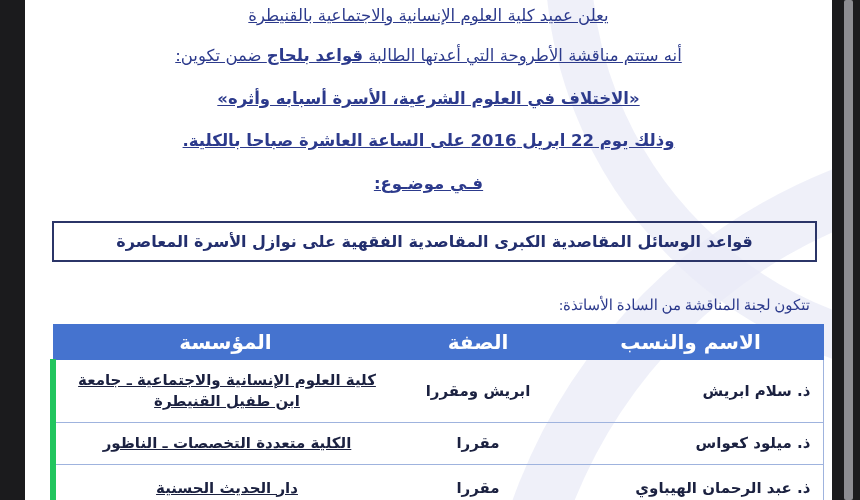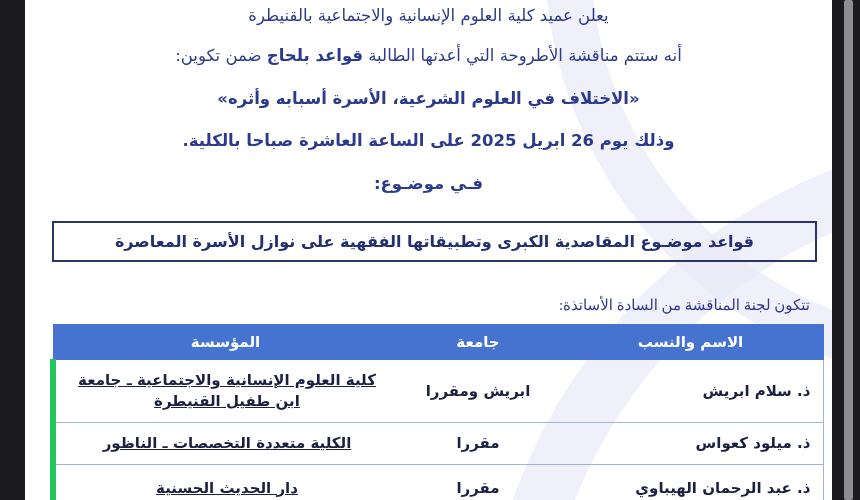--- a/index.html
+++ b/index.html
@@ -44,20 +44,21 @@
     position:absolute;inset:0;
     direction:rtl;
     color:#2c3a8c;
   }
   .line{
     position:absolute;left:0;width:100%;
     text-align:center;
     font-size:16.5px;
     line-height:24px;
     color:#2c3a8c;
+    text-decoration:underline;
   }
   .bold{font-weight:bold;}
   .l1{top:4px;}
   .l2{top:44px;}
   .l3{top:87px;font-weight:bold;}
   .l4{top:129px;font-weight:bold;}
   .l5{top:172px;font-weight:bold;letter-spacing:.5px;}
 
   .thesis-box{
     position:absolute;
@@ -88,21 +89,21 @@
     color:#1b2140;
   }
   table.committee col.c-name{width:265px;}
   table.committee col.c-role{width:160px;}
   table.committee col.c-inst{width:345px;}
   table.committee thead th{
     background:#4573cf;
     color:#ffffff;
     font-weight:bold;
     height:32px;
-    font-size:15px;
+    font-size:20px;
     border:1px solid #4573cf;
   }
   table.committee td{
     border-top:1px solid #9fb3de;
     border-bottom:1px solid #9fb3de;
     font-weight:bold;
     padding:6px 8px;
     text-align:center;
     line-height:21px;
   }
@@ -122,40 +123,40 @@
     <div class="swoosh swoosh-2"></div>
 
     <div class="doc">
 
       <div class="line l1">يعلن عميد كلية العلوم الإنسانية والاجتماعية بالقنيطرة</div>
 
       <div class="line l2"><span>أنه ستتم مناقشة الأطروحة التي أعدتها الطالبة </span><span class="bold">قواعد بلحاج</span><span> ضمن تكوين:</span></div>
 
       <div class="line l3">«الاختلاف في العلوم الشرعية، الأسرة أسبابه وأثره»</div>
 
-      <div class="line l4">وذلك يوم 26 ابريل 2025 على الساعة العاشرة صباحا بالكلية.</div>
+      <div class="line l4">وذلك يوم 22 ابريل 2016 على الساعة العاشرة صباحا بالكلية.</div>
 
       <div class="line l5">فـي موضـوع:</div>
 
       <div class="thesis-box">
-        <span>قواعد موضـوع المقاصدية الكبرى وتطبيقاتها الفقهية على نوازل الأسرة المعاصرة</span>
+        <span>قواعد الوسائل المقاصدية الكبرى المقاصدية الفقهية على نوازل الأسرة المعاصرة</span>
       </div>
 
       <div class="committee-intro">تتكون لجنة المناقشة من السادة الأساتذة:</div>
 
       <table class="committee">
         <colgroup>
           <col class="c-name">
             <col class="c-role">
             <col class="c-inst">
         </colgroup>
         <thead>
           <tr>
             <th>الاسم والنسب</th>
-            <th>جامعة</th>
+            <th>الصفة</th>
             <th>المؤسسة</th>
           </tr>
         </thead>
         <tbody>
           <tr class="r1">
             <td>ذ. سلام ابريش</td>
             <td>ابريش ومقررا</td>
             <td>كلية العلوم الإنسانية والاجتماعية ـ جامعة ابن طفيل القنيطرة</td>
           </tr>
           <tr class="r2">

